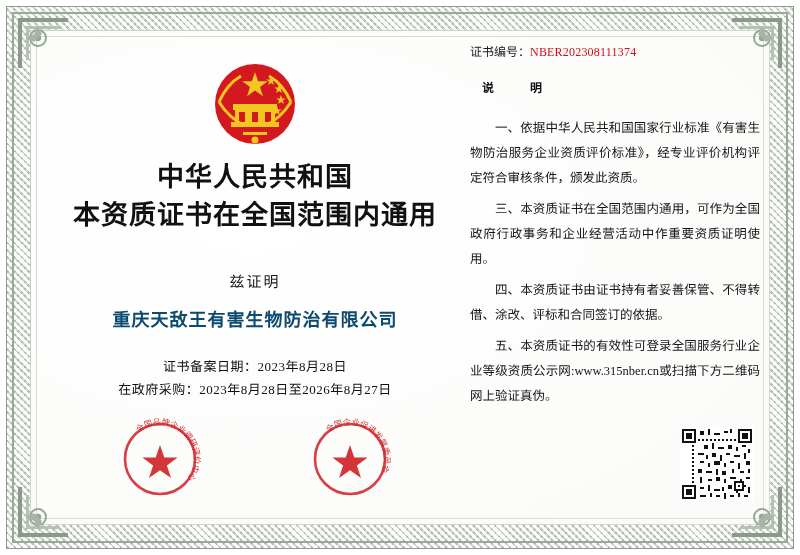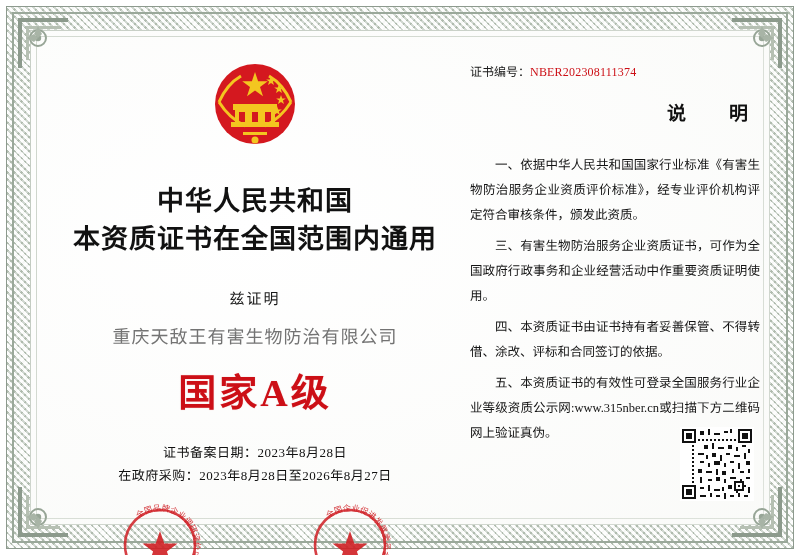--- a/index.html
+++ b/index.html
@@ -108,41 +108,41 @@
   }
 
   .emblem {
     margin: 14px auto 0;
     width: 104px;
     height: 104px;
     position: relative;
   }
 
   .cert-title {
-    margin-top: 24px;
+    margin-top: 0;
     font-size: 27px;
     font-weight: bold;
     color: #111111;
     letter-spacing: 1px;
     line-height: 1.42;
     font-family: "Liberation Serif", "DejaVu Serif", serif;
   }
 
   .hereby {
-    margin-top: 28px;
+    margin-top: 35px;
     font-size: 15px;
     color: #1a1a1a;
     letter-spacing: 2px;
   }
 
   .company {
     margin-top: 14px;
     font-size: 18px;
-    font-weight: normal;
-    color: #737373;
+    font-weight: bold;
+    color: #0c4a6e;
     letter-spacing: 1px;
   }
 
   .grade {
     margin-top: 14px;
     font-size: 38px;
     font-weight: bold;
     color: #cc0f16;
     letter-spacing: 3px;
     text-shadow: 0 0 1px rgba(204,15,22,0.35);
@@ -177,40 +177,40 @@
   
   .right-col {
     position: absolute;
     right: 0;
     top: 0;
     width: 290px;
     height: 100%;
   }
 
   .cert-no {
-    margin-top: 22px;
+    margin-top: 2px;
     font-size: 12px;
     color: #1a1a1a;
     text-align: left;
     white-space: nowrap;
   }
   .cert-no .no-value { color: #cc0f16; letter-spacing: 0.2px; }
 
   .notice-title {
     margin-top: 18px;
-    text-align: right;
-    font-size: 19px;
+    text-align: left;
+    font-size: 12px;
     font-weight: bold;
     color: #111111;
     letter-spacing: 12px;
     text-indent: 12px;
   }
 
   .notice-list {
-    margin-top: 28px;
+    margin-top: 20px;
     font-size: 12.5px;
     color: #141414;
     line-height: 2.0;
     text-align: justify;
   }
   .notice-item {
     margin-bottom: 6px;
     text-indent: 25px;
   }
 
@@ -320,21 +320,20 @@
 
       <div class="cert-title">
         <div>中华人民共和国</div>
         <div>本资质证书在全国范围内通用</div>
       </div>
 
       <div class="hereby">兹证明</div>
 
       <div class="company">重庆天敌王有害生物防治有限公司</div>
 
-      <div class="grade">国家A级</div>
 
       <div class="dates">
         <div class="row">
           <span class="lbl">证书备案日期：</span><span class="val">2023年8月28日</span>
         </div>
         <div class="row">
           <span class="lbl">在政府采购：</span><span class="val">2023年8月28日至2026年8月27日</span>
         </div>
       </div>
 
@@ -378,21 +377,21 @@
     <div class="right-col">
 
       <div class="cert-no">
         <span>证书编号：</span><span class="no-value">NBER202308111374</span>
       </div>
 
       <div class="notice-title">说　明</div>
 
       <div class="notice-list">
         <div class="notice-item">一、依据中华人民共和国国家行业标准《有害生物防治服务企业资质评价标准》，经专业评价机构评定符合审核条件，颁发此资质。</div>
-        <div class="notice-item">三、有害生物防治服务企业资质证书，可作为全国政府行政事务和企业经营活动中作重要资质证明使用。</div>
+        <div class="notice-item">三、本资质证书在全国范围内通用，可作为全国政府行政事务和企业经营活动中作重要资质证明使用。</div>
         <div class="notice-item">四、本资质证书由证书持有者妥善保管、不得转借、涂改、评标和合同签订的依据。</div>
         <div class="notice-item">五、本资质证书的有效性可登录全国服务行业企业等级资质公示网:www.315nber.cn或扫描下方二维码网上验证真伪。</div>
       </div>
 
       <div class="qr">
         <svg width="74" height="74" viewBox="0 0 37 37" shape-rendering="crispEdges">
           <rect width="37" height="37" fill="#ffffff"></rect>
           <g fill="#111111">
 
             <rect x="1" y="1" width="7" height="1"></rect>

